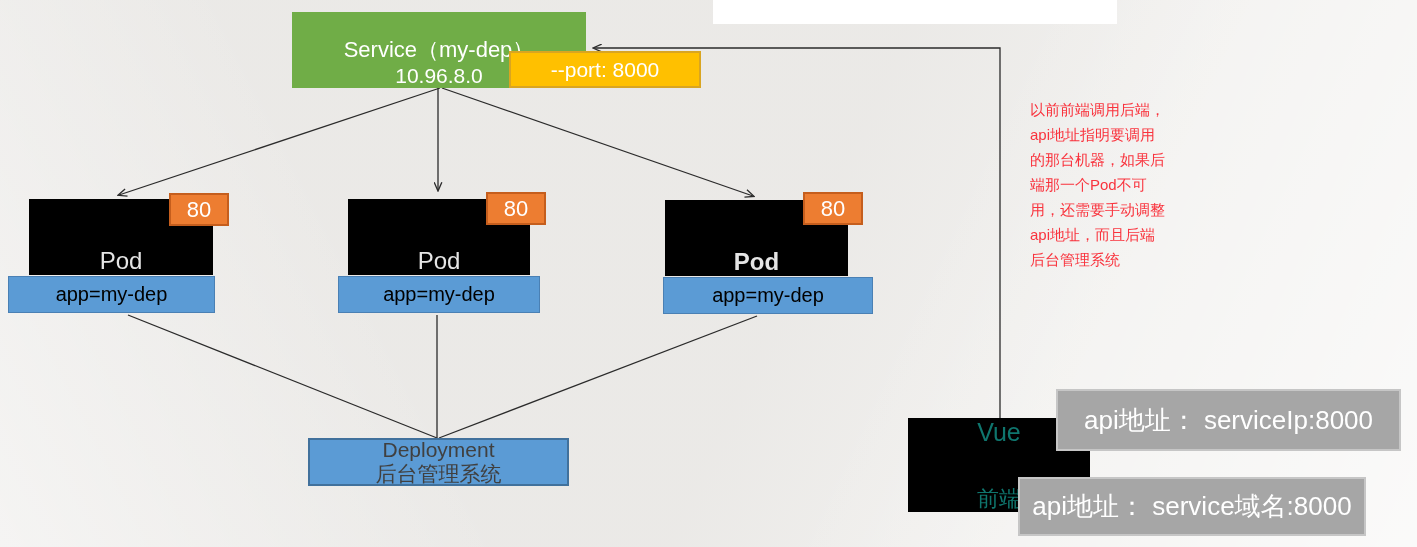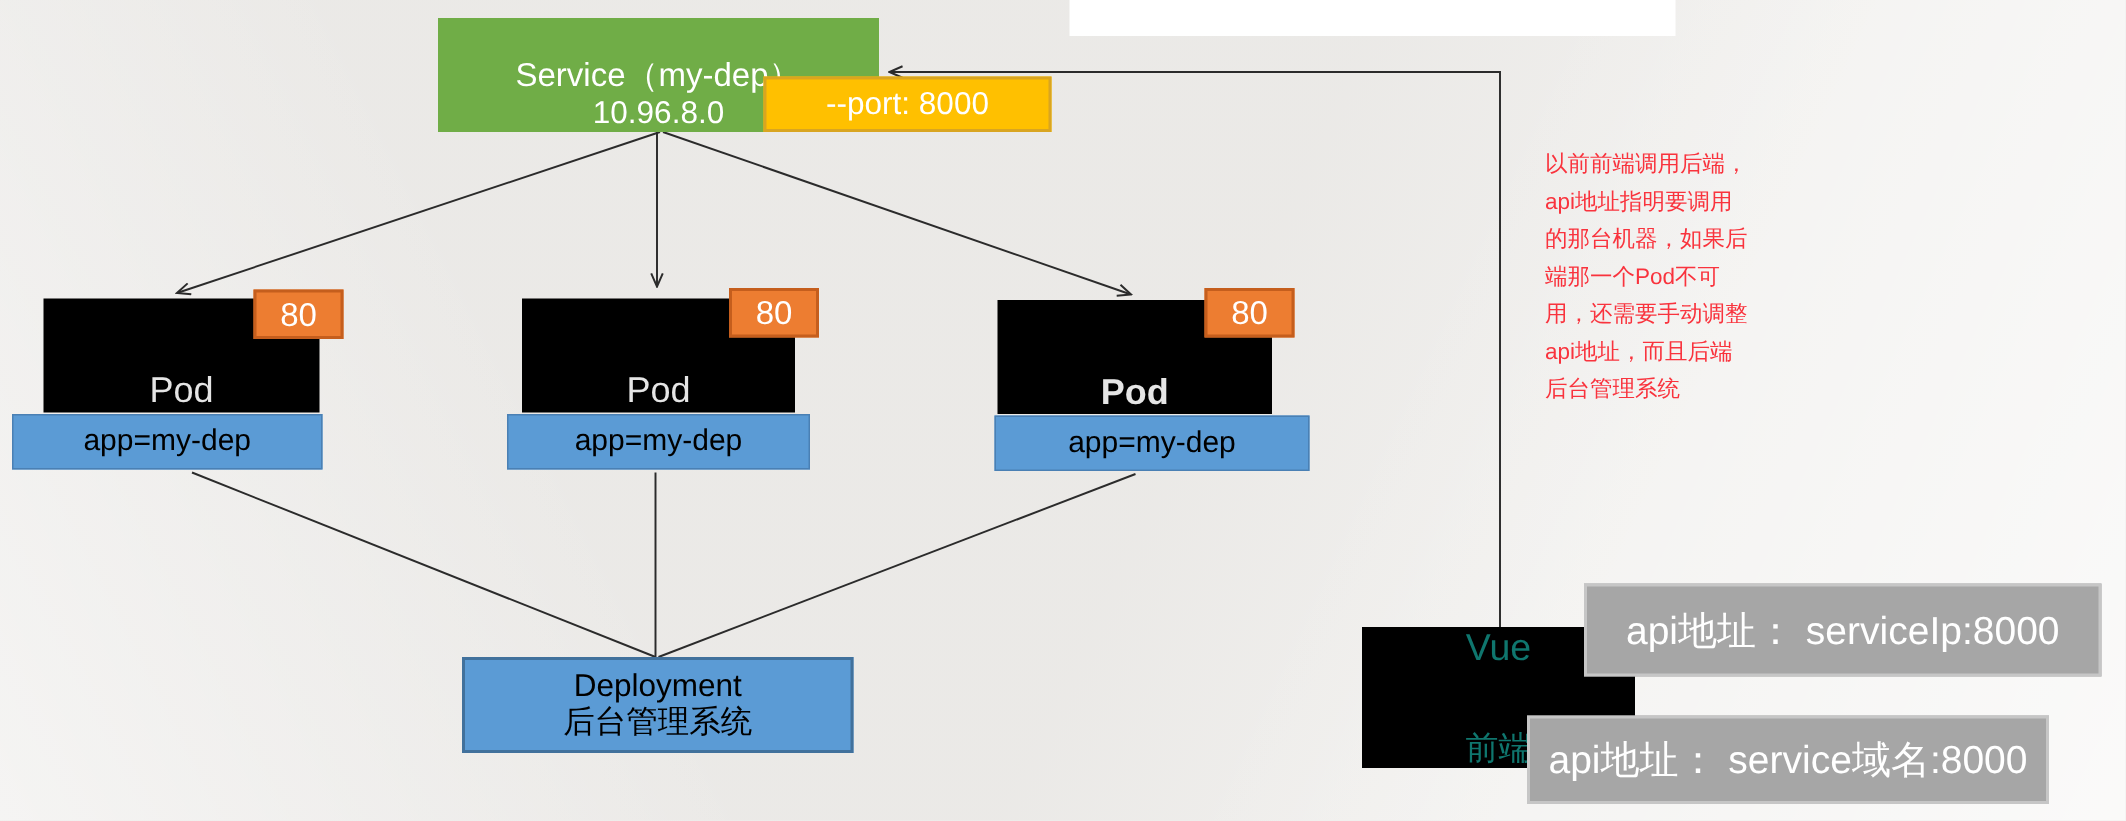--- a/index.html
+++ b/index.html
@@ -58,22 +58,22 @@
 
   .selector{
     background:#5B9BD5;border:1px solid #4a80b4;color:#000000;z-index:5;
     display:flex;align-items:center;justify-content:center;font-size:20px;
   }
   .sel1{left:8px;top:276px;width:207px;height:37px;}
   .sel2{left:338px;top:276px;width:202px;height:37px;}
   .sel3{left:663px;top:277px;width:210px;height:37px;}
 
   .deployment-box{
-    left:308px;top:438px;width:261px;height:64px;
-    background:#5B9BD5;border:2px solid #41719C;color:#000000;z-index:3;
+    left:308px;top:438px;width:261px;height:48px;
+    background:#5B9BD5;border:2px solid #41719C;color:#404040;z-index:3;
     display:flex;flex-direction:column;align-items:center;justify-content:center;
     text-align:center;font-size:21px;line-height:24px;
   }
 
   .vue-box{
     left:908px;top:418px;width:182px;height:94px;
     background:#000;color:#0f766e;z-index:3;
     display:flex;flex-direction:column;align-items:center;justify-content:space-between;
     text-align:center;
   }

